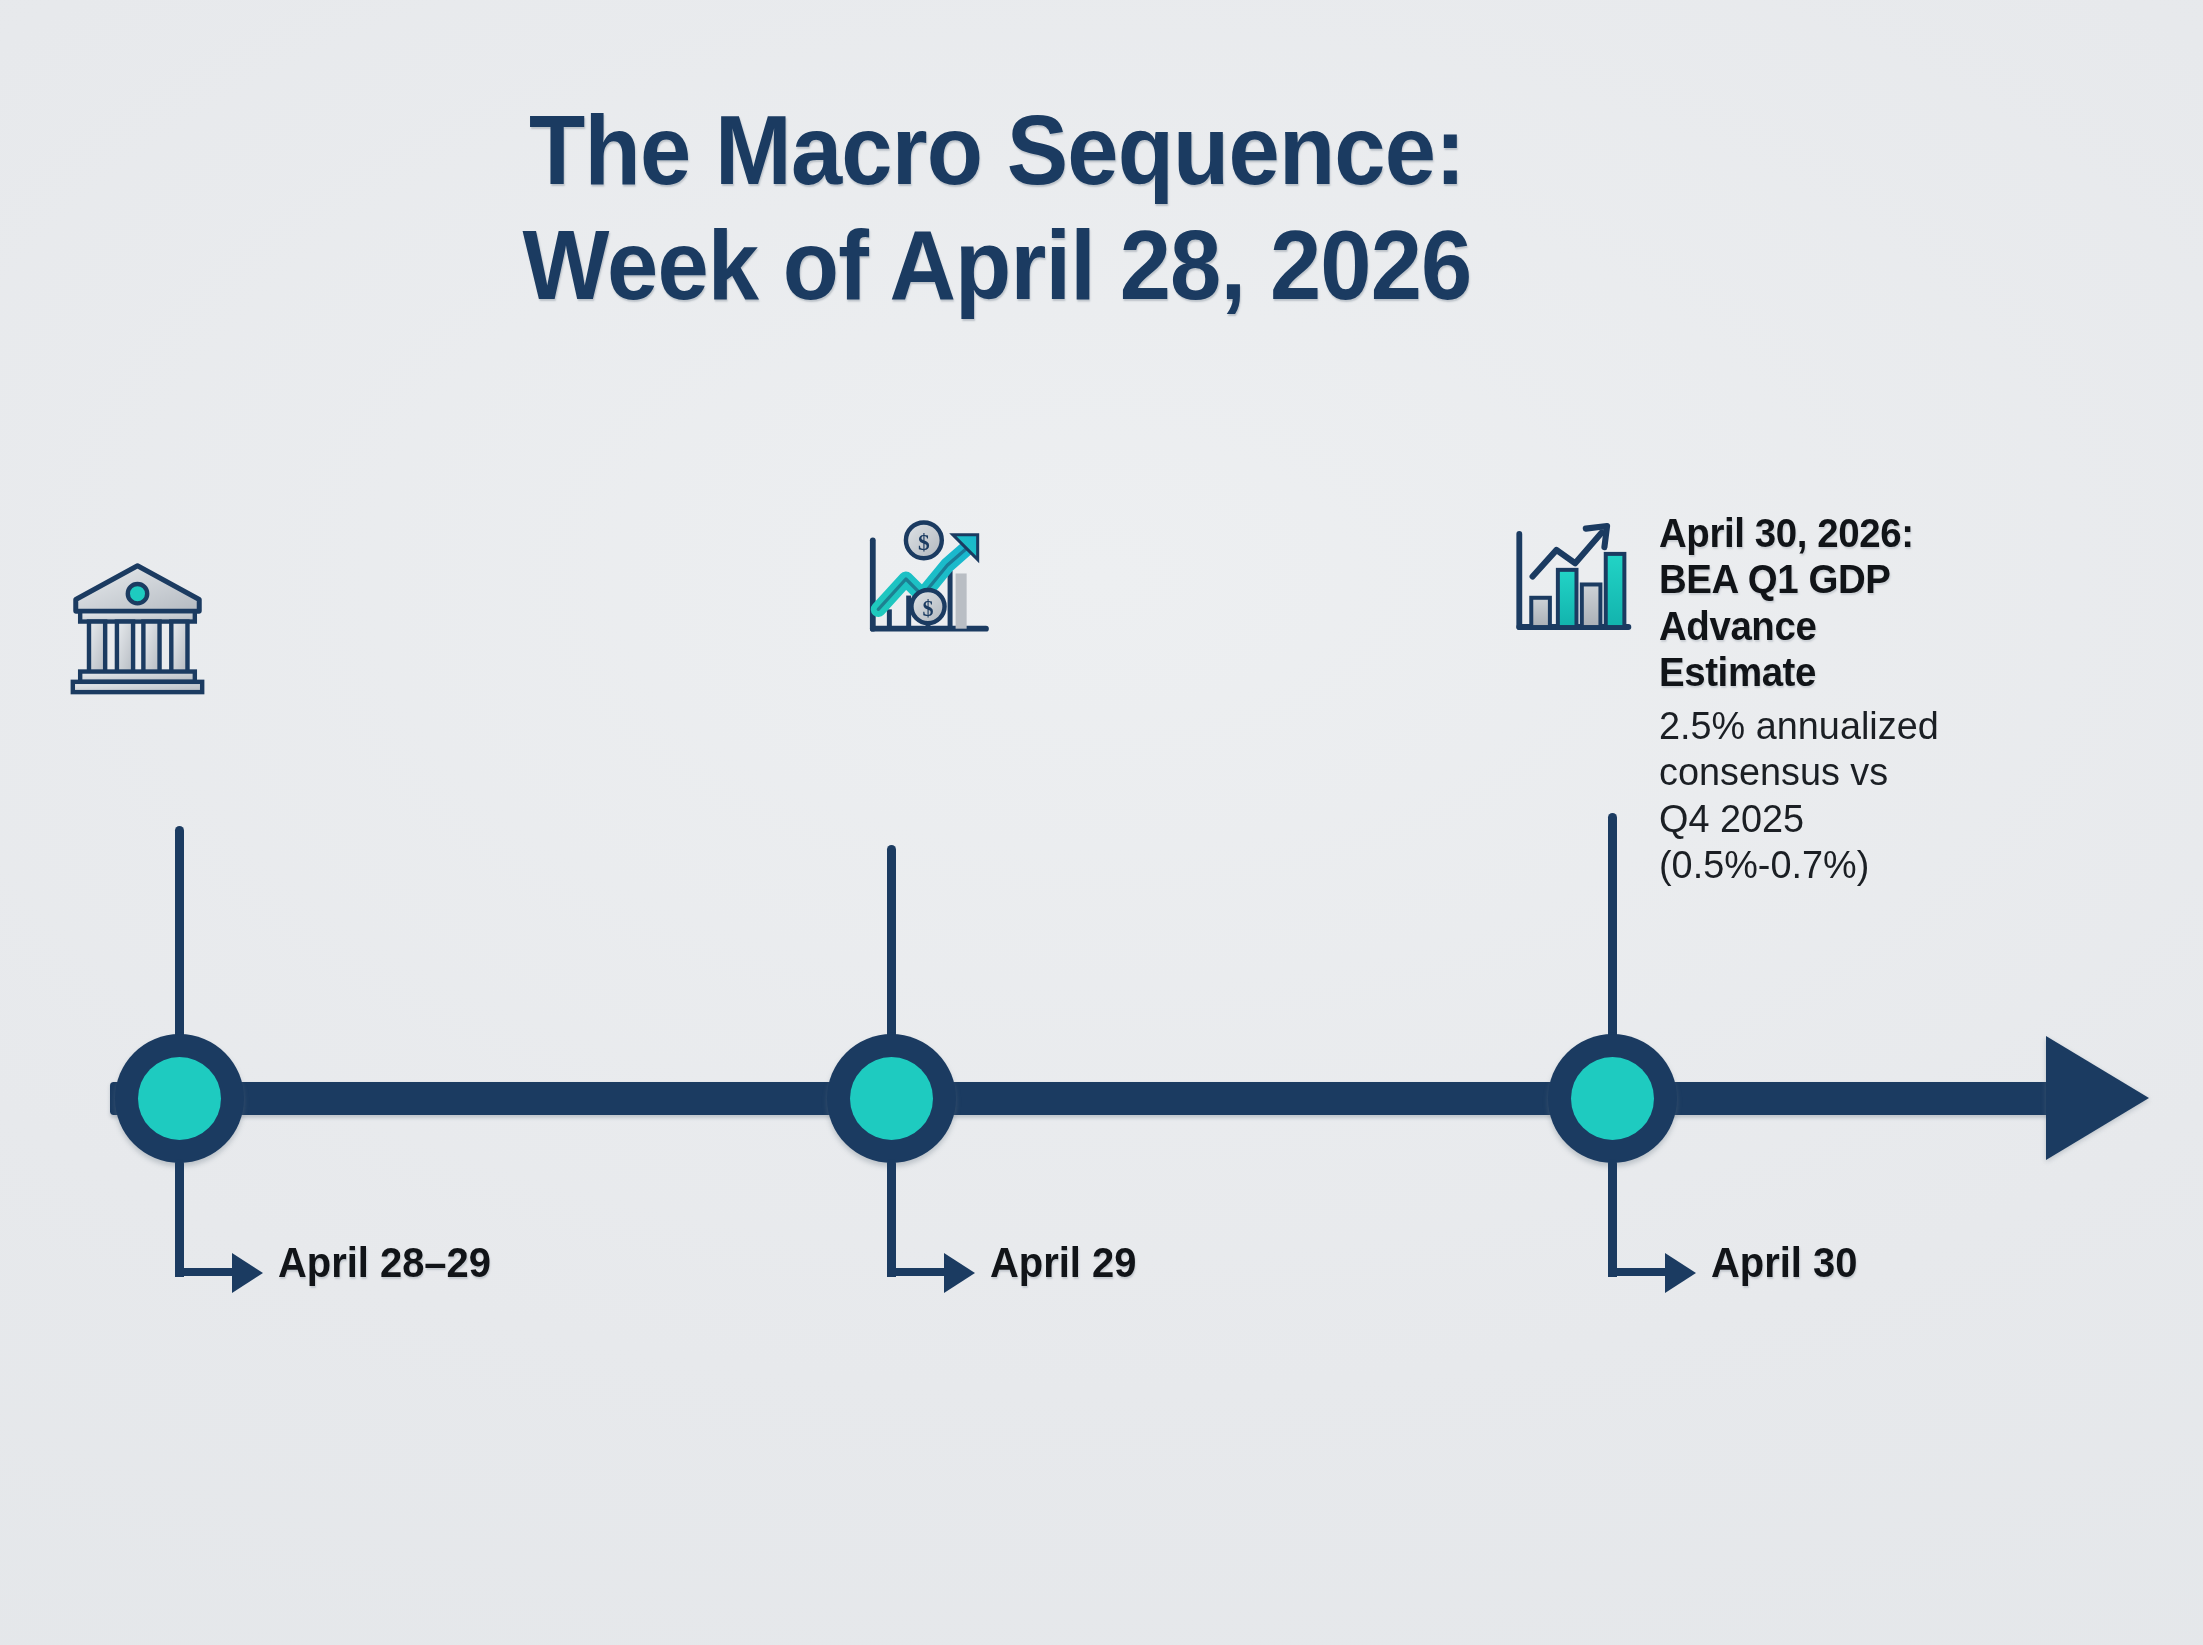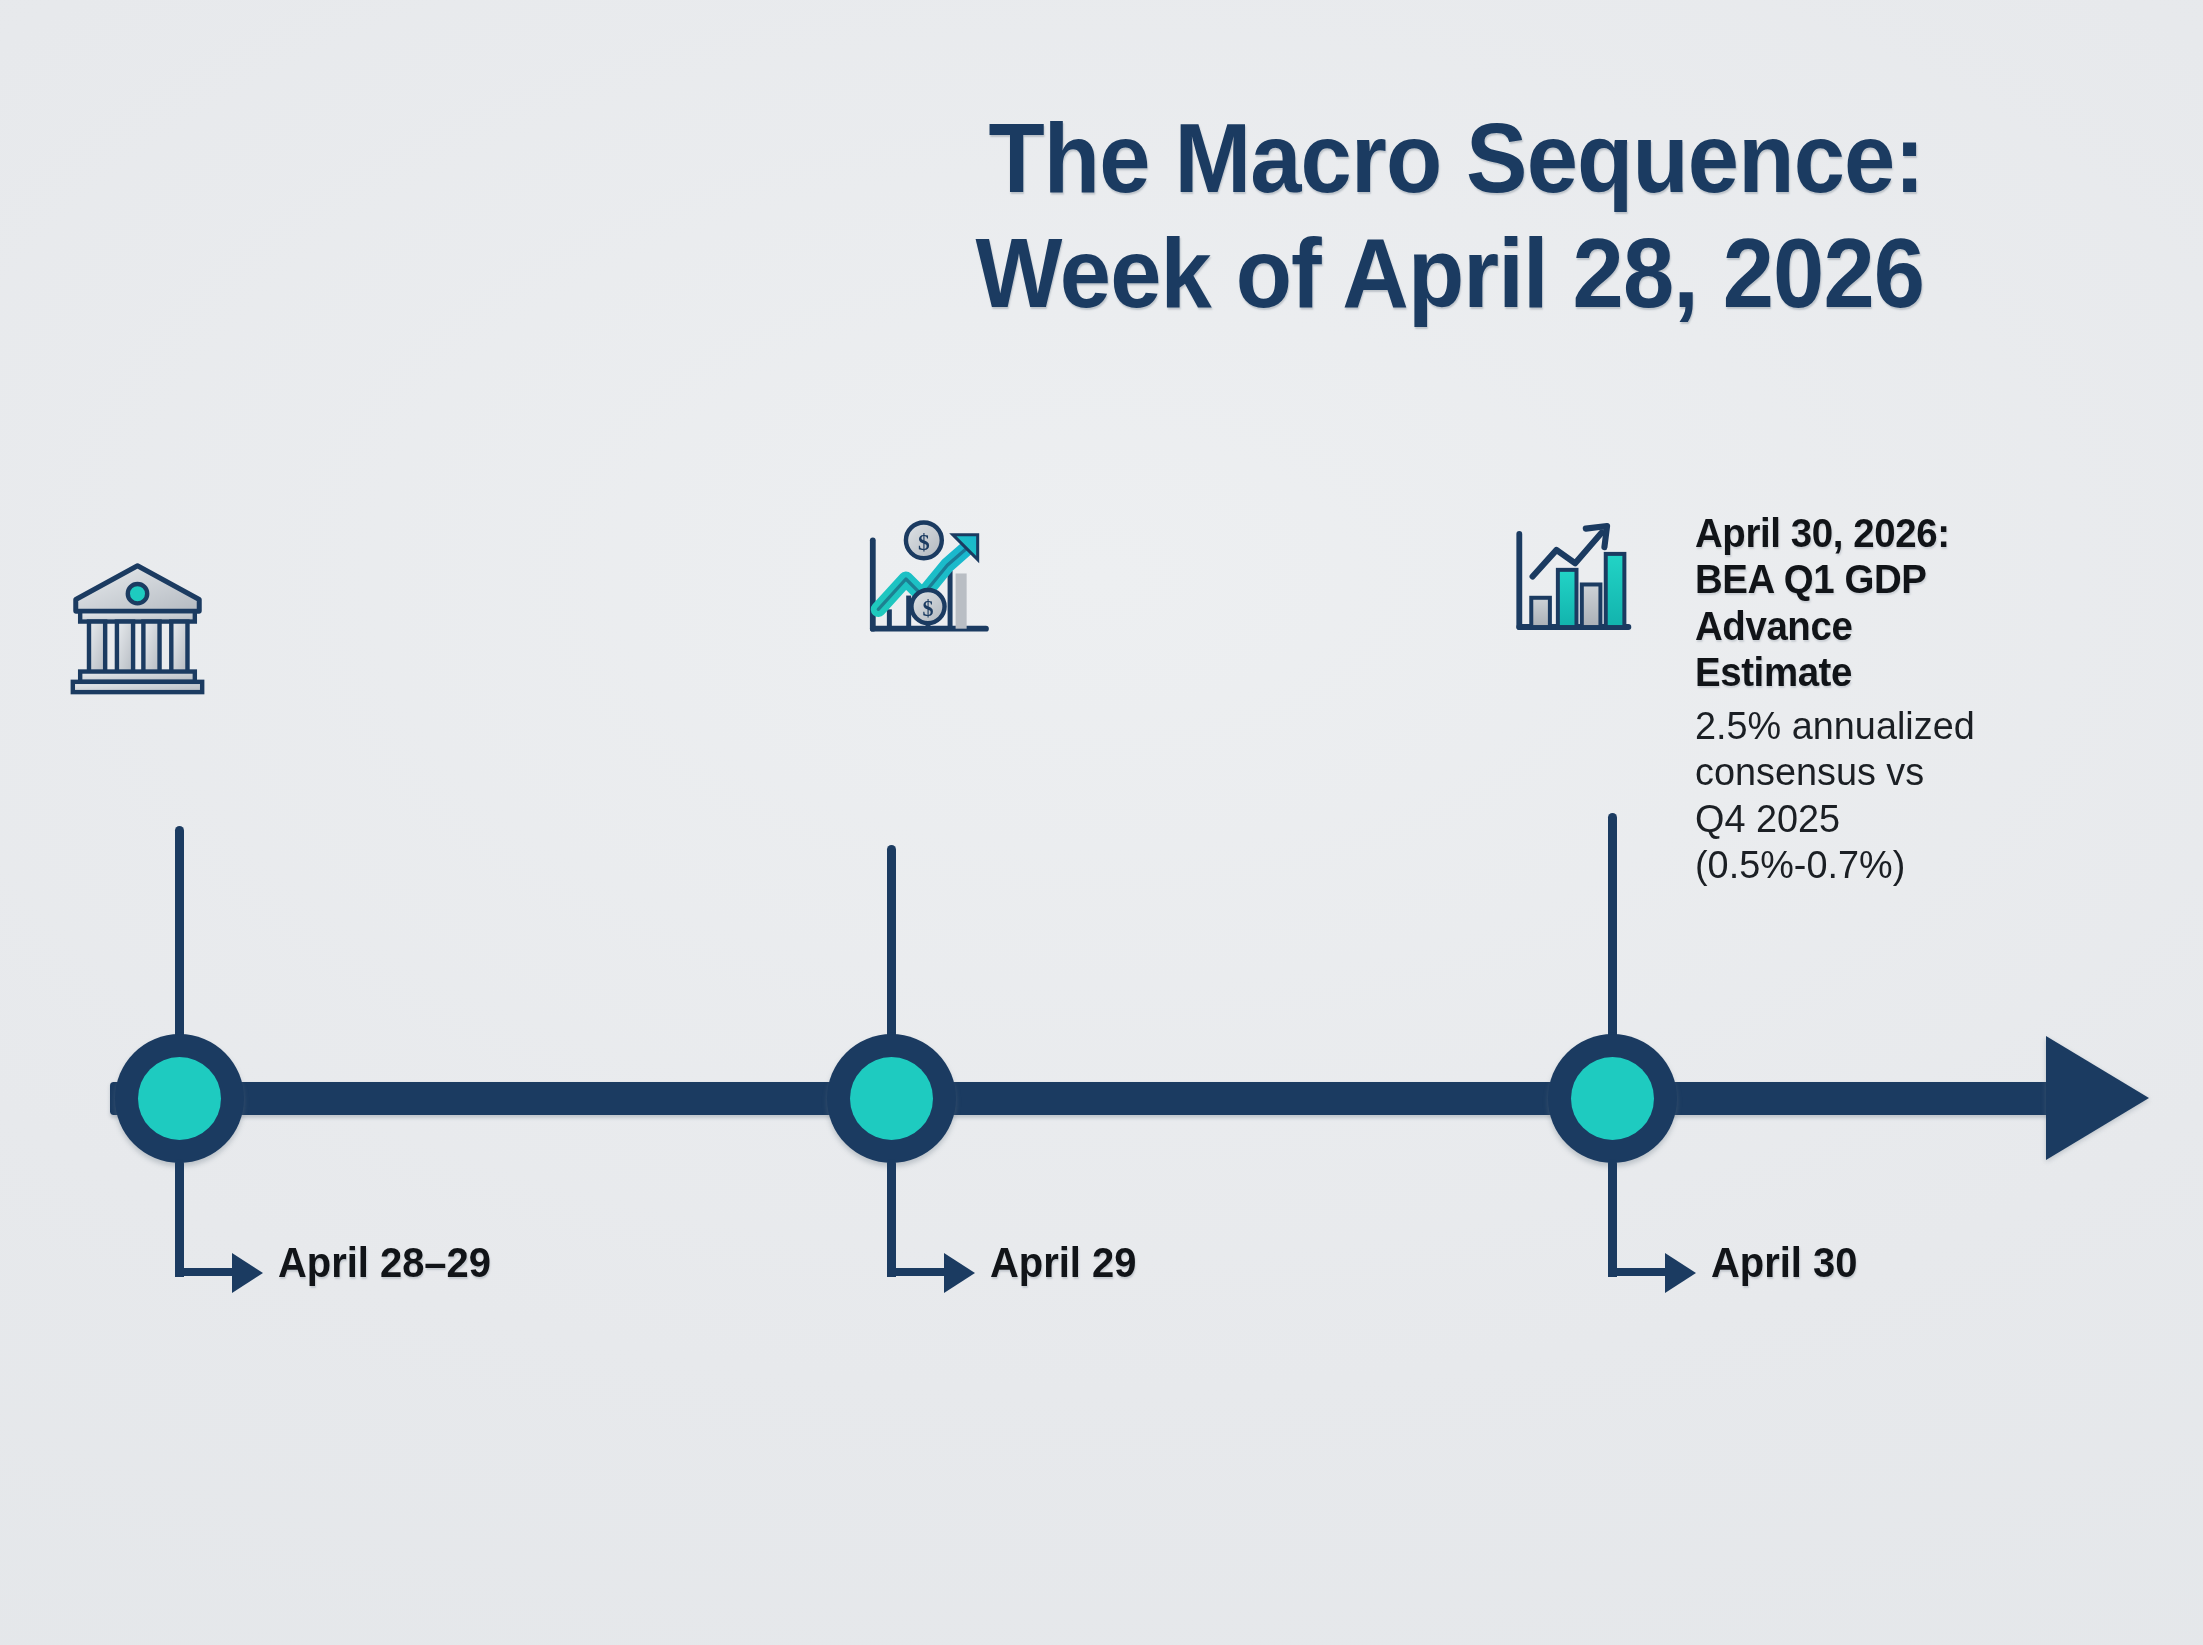--- a/index.html
+++ b/index.html
@@ -7,22 +7,22 @@
   body{
     font-family:"Liberation Sans", sans-serif;
     background:
       radial-gradient(ellipse 120% 90% at 50% 35%, #edeff1 0%, #e7e9ec 55%, #e3e6e9 100%);
     position:relative;
     overflow:hidden;
   }
 
   
   #title{
-    position:absolute; left:0; top:101px; width:1994px;
-    text-align:right;
+    position:absolute; left:0; top:93px; width:1994px;
+    text-align:center;
   }
   #title .line{
     display:block;
     font-size:99px;
     font-weight:bold;
     color:#1b3b61;
     letter-spacing:-0.9px;
     line-height:1.16;
     transform:scaleX(0.93);
     text-shadow:0.9px 1.8px 1.8px rgba(120,132,145,0.40);
@@ -136,21 +136,21 @@
   #ms1 .text-wrap{ width:312px; }
 
   #ms2{ left:891px; }
   #ms2 .stem-up{ top:845px; height:195px; }
   #ms2 .content{ left:-32px; top:510px; }
   #ms2 .text-wrap{ width:280px; }
 
   #ms3{ left:1612px; }
   #ms3 .stem-up{ top:813px; height:227px; }
   #ms3 .content{ left:-106px; top:510px; }
-  #ms3 .text-wrap{ width:294px;margin-left:36px; }
+  #ms3 .text-wrap{ width:294px; }
 
   svg{ display:block; }
 </style>
 </head>
 <body>
 
 <div id="title">
   <span class="line">The Macro Sequence:</span>
   <span class="line">Week of April 28, 2026</span>
 </div>

